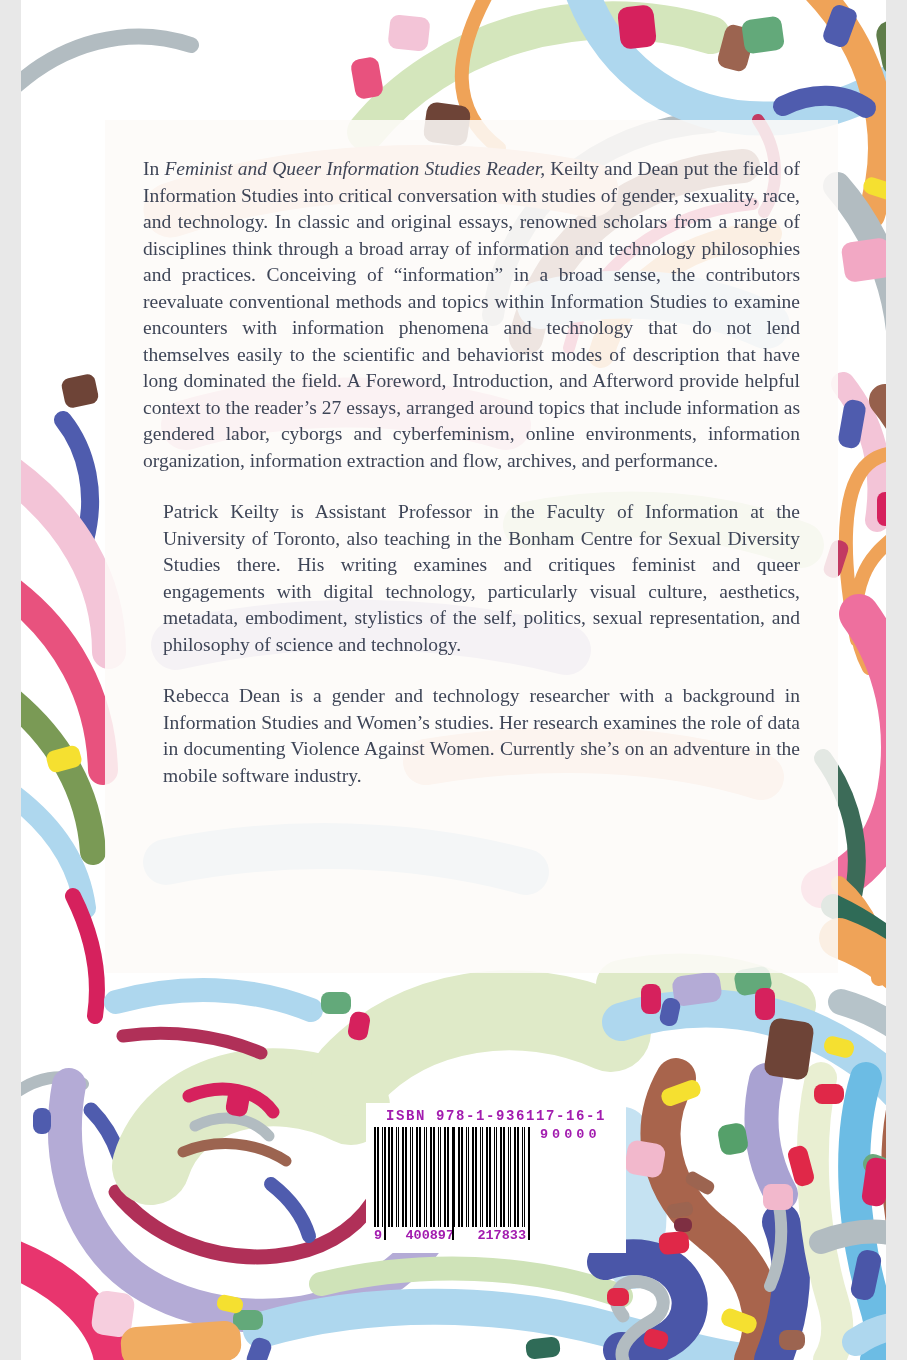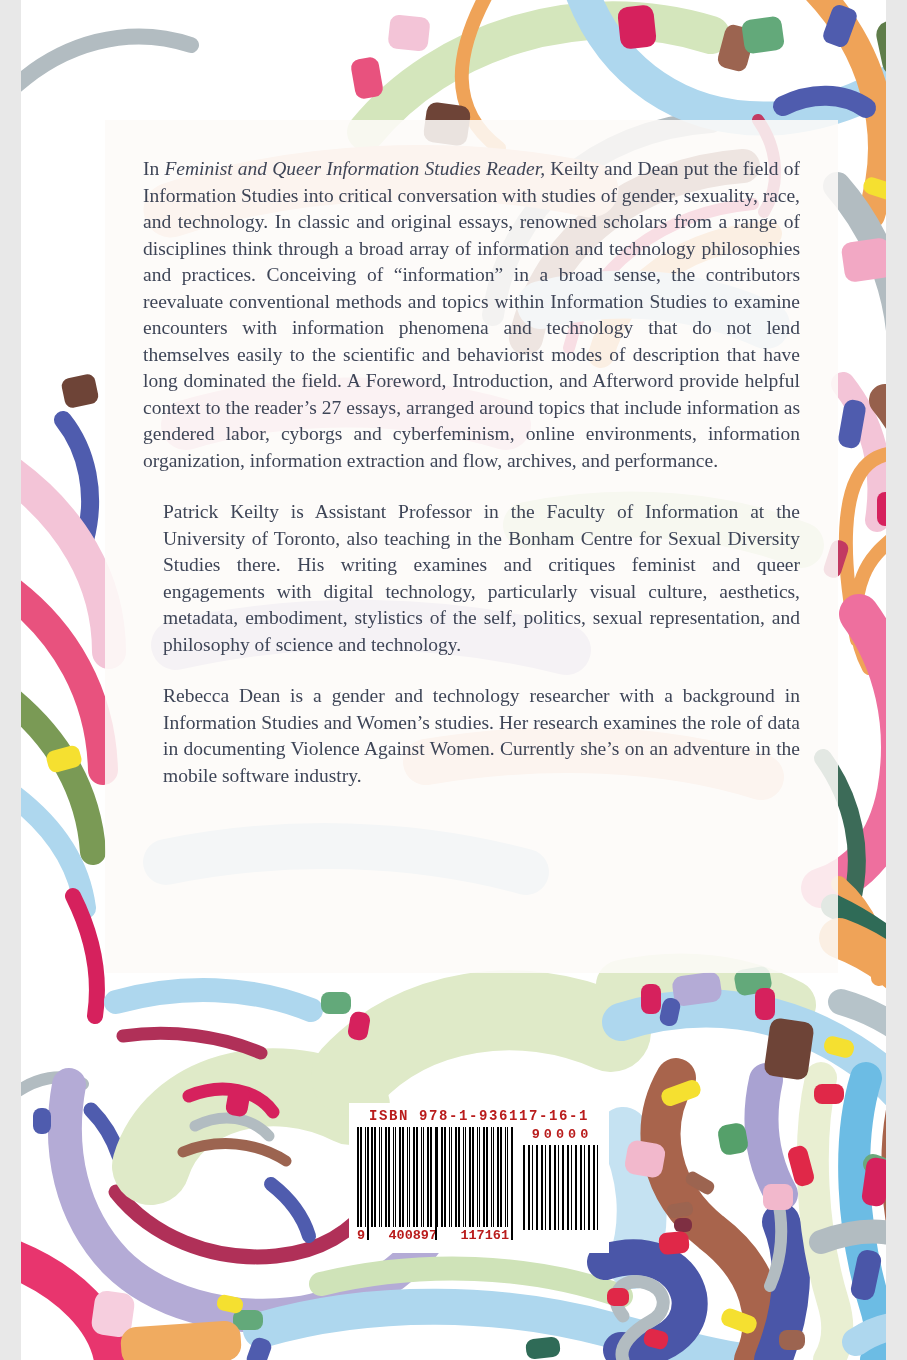--- a/index.html
+++ b/index.html
@@ -26,27 +26,27 @@
     font-size:19.5px;
     line-height:26.5px;
     color:#3e4557;
     text-align:justify;
   }
   .panel p + p{margin-top:25px;margin-left:20px;}
   .panel em{font-style:italic;}
   
   .barcode{
     position:absolute;
-    left:328px;top:1103px;
+    left:345px;top:1103px;
     width:260px;height:150px;
     box-sizing:border-box;
     background:#ffffff;
     padding:5px 8px 6px 8px;
     font-family:"Liberation Mono","DejaVu Sans Mono",monospace;
-    color:#b91c1c;
+    color:#a21caf;
   }
   .isbn{
     font-size:14px;
     font-weight:bold;
     letter-spacing:1.6px;
     text-align:center;
     white-space:nowrap;
     line-height:16px;
   }
   .bars-row{display:flex;margin-top:3px;}
@@ -57,21 +57,21 @@
       #000 0 2px,#fff 2px 3px,#000 3px 5px,#fff 5px 8px,
       #000 8px 9px,#fff 9px 10px,#000 10px 11px,#fff 11px 14px);
   }
   .guard{position:absolute;top:0;width:2px;height:113px;background:#000;}
   .g-l{left:10px}.g-m{left:50%}.g-r{right:0}
   .digits{
     display:flex;justify-content:space-between;
     font-size:13.5px;font-weight:bold;line-height:15px;margin-top:1px;
     padding:0 4px 0 0;
   }
-  .supp{width:78px;margin-left:10px;display:flex;flex-direction:column;}
+  .supp{width:78px;margin-left:10px;display:flex;flex-direction:row;}
   .supp-code{
     font-size:13.5px;font-weight:bold;letter-spacing:4px;
     text-align:center;line-height:15px;
   }
   .supp-bars{
     height:85px;margin-top:3px;
     background:repeating-linear-gradient(90deg,
       #000 0 2px,#fff 2px 5px,#000 5px 7px,#fff 7px 9px,
       #000 9px 10px,#fff 10px 13px);
   }
@@ -224,21 +224,21 @@
     <div class="isbn">ISBN 978-1-936117-16-1</div>
     <div class="bars-row">
       <div class="ean">
         <div class="main-bars"></div>
         <span class="guard g-l"></span>
         <span class="guard g-m"></span>
         <span class="guard g-r"></span>
         <div class="digits">
           <span>9</span>
           <span>400897</span>
-          <span>117161</span>
+          <span>217833</span>
         </div>
       </div>
       <div class="supp">
         <div class="supp-code">90000</div>
         <div class="supp-bars"></div>
       </div>
     </div>
   </div>
 
 </div>

